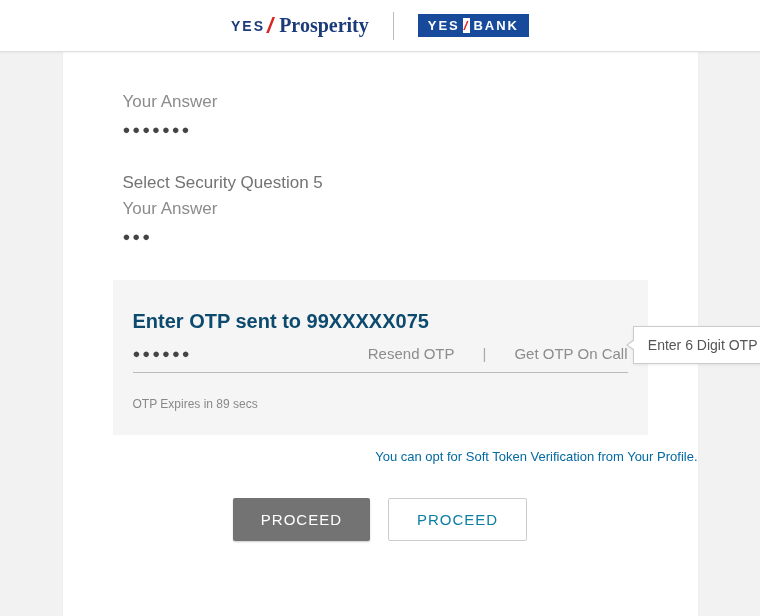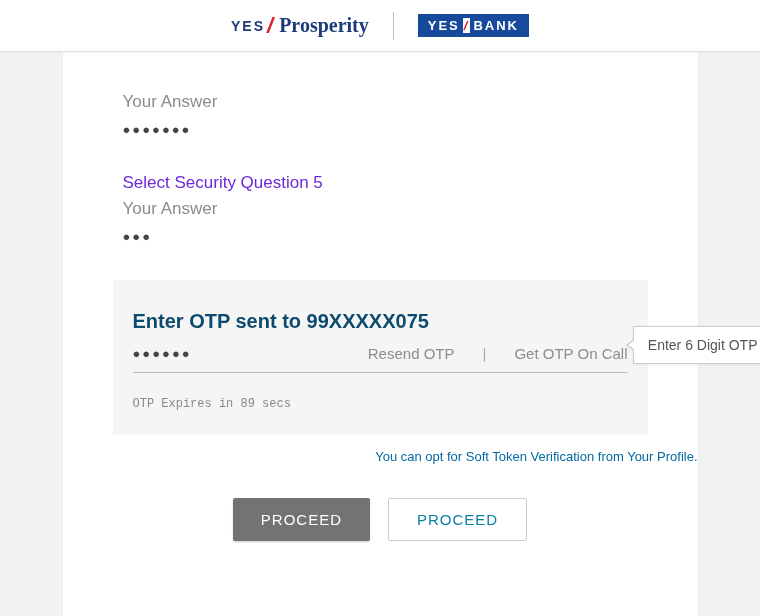--- a/index.html
+++ b/index.html
@@ -9,30 +9,30 @@
 .logo-prosperity { display:flex; align-items:center; font-size:14px; color:#1a3a7a; letter-spacing:2px; font-weight:600;}
 .logo-prosperity .slash { color:#d22; font-size:22px; margin:0 2px; font-weight:bold; font-style:italic;}
 .logo-prosperity .prosp { font-family:"Brush Script MT",cursive; font-size:20px; letter-spacing:0; color:#1a3a7a; margin-left:2px;}
 .divider-v { width:1px; height:28px; background:#bbb; }
 .logo-bank { background:#184a9c; color:#fff; padding:4px 10px; font-size:13px; letter-spacing:2px; font-weight:600; display:flex; align-items:center;}
 .logo-bank .slash { color:#d22; background:#fff; padding:0 1px; margin:0 3px; font-style:italic; font-weight:bold;}
 .card { background:#fff; width:635px; height:600px; margin:0 auto; position:relative; top:0; padding:0 0 0 0; box-shadow:0 1px 3px rgba(0,0,0,0.04);}
 .content { padding:40px 0 0 60px; width:575px;}
 .label { color:#8c8c8c; font-size:17px; margin-bottom:10px; }
 .dots { color:#444; font-size:13px; letter-spacing:2px; margin-bottom:36px;}
-.q-label { color:#6d28d9; font-size:17px; margin-bottom:6px;}
+.q-label { color:#737373; font-size:17px; margin-bottom:6px;}
 .q-text { color:#333; font-size:16px; font-weight:700; margin-bottom:40px;}
 .otp-box { background:#f5f5f5; margin:0 0 0 50px; width:535px; padding:30px 20px 24px 20px; position:relative;}
 .otp-title { color:#0c4a6e; font-size:20px; font-weight:700; margin-bottom:12px;}
 .otp-row { display:flex; align-items:center; border-bottom:1px solid #bbb; padding-bottom:10px; margin-bottom:10px;}
 .otp-dots { color:#444; font-size:13px; letter-spacing:2px; flex:1;}
 .otp-links { display:flex; align-items:center; gap:28px; color:#8c8c8c; font-size:15px;}
 .otp-link { color:#8c8c8c; cursor:pointer; }
 .otp-sep { color:#aaa; }
-.expiry { color:#888; font-size:12px; margin-top:24px;font-family:Liberation Mono, monospace;}
+.expiry { color:#888; font-size:12px; margin-top:24px;}
 .soft-token { color:#0369a1; font-size:13px; width:585px; margin:14px 0 0 50px; text-align:right; padding-right:0;}
 .btn-row { display:flex; justify-content:center; gap:18px; margin-top:34px;}
 .btn { padding:12px 28px; font-size:15px; letter-spacing:1px; border-radius:2px; cursor:pointer;}
 .btn-primary { background:#737373; color:#fff; border:none; box-shadow:0 1px 2px rgba(0,0,0,0.2);}
 .btn-secondary { background:#fff; color:#0a7fa3; border:1px solid #ccc;}
 .tooltip { position:absolute; background:#fff; border:1px solid #ccc; padding:10px 14px; font-size:14px; color:#555; right:-125px; top:46px; box-shadow:0 1px 3px rgba(0,0,0,0.08);}
 .tooltip::before { content:""; position:absolute; left:-8px; top:12px; width:0; height:0; border-top:6px solid transparent; border-bottom:6px solid transparent; border-right:8px solid #ccc;}
 .tooltip::after { content:""; position:absolute; left:-6px; top:13px; width:0; height:0; border-top:5px solid transparent; border-bottom:5px solid transparent; border-right:7px solid #fff;}
 </style>
 </head>

